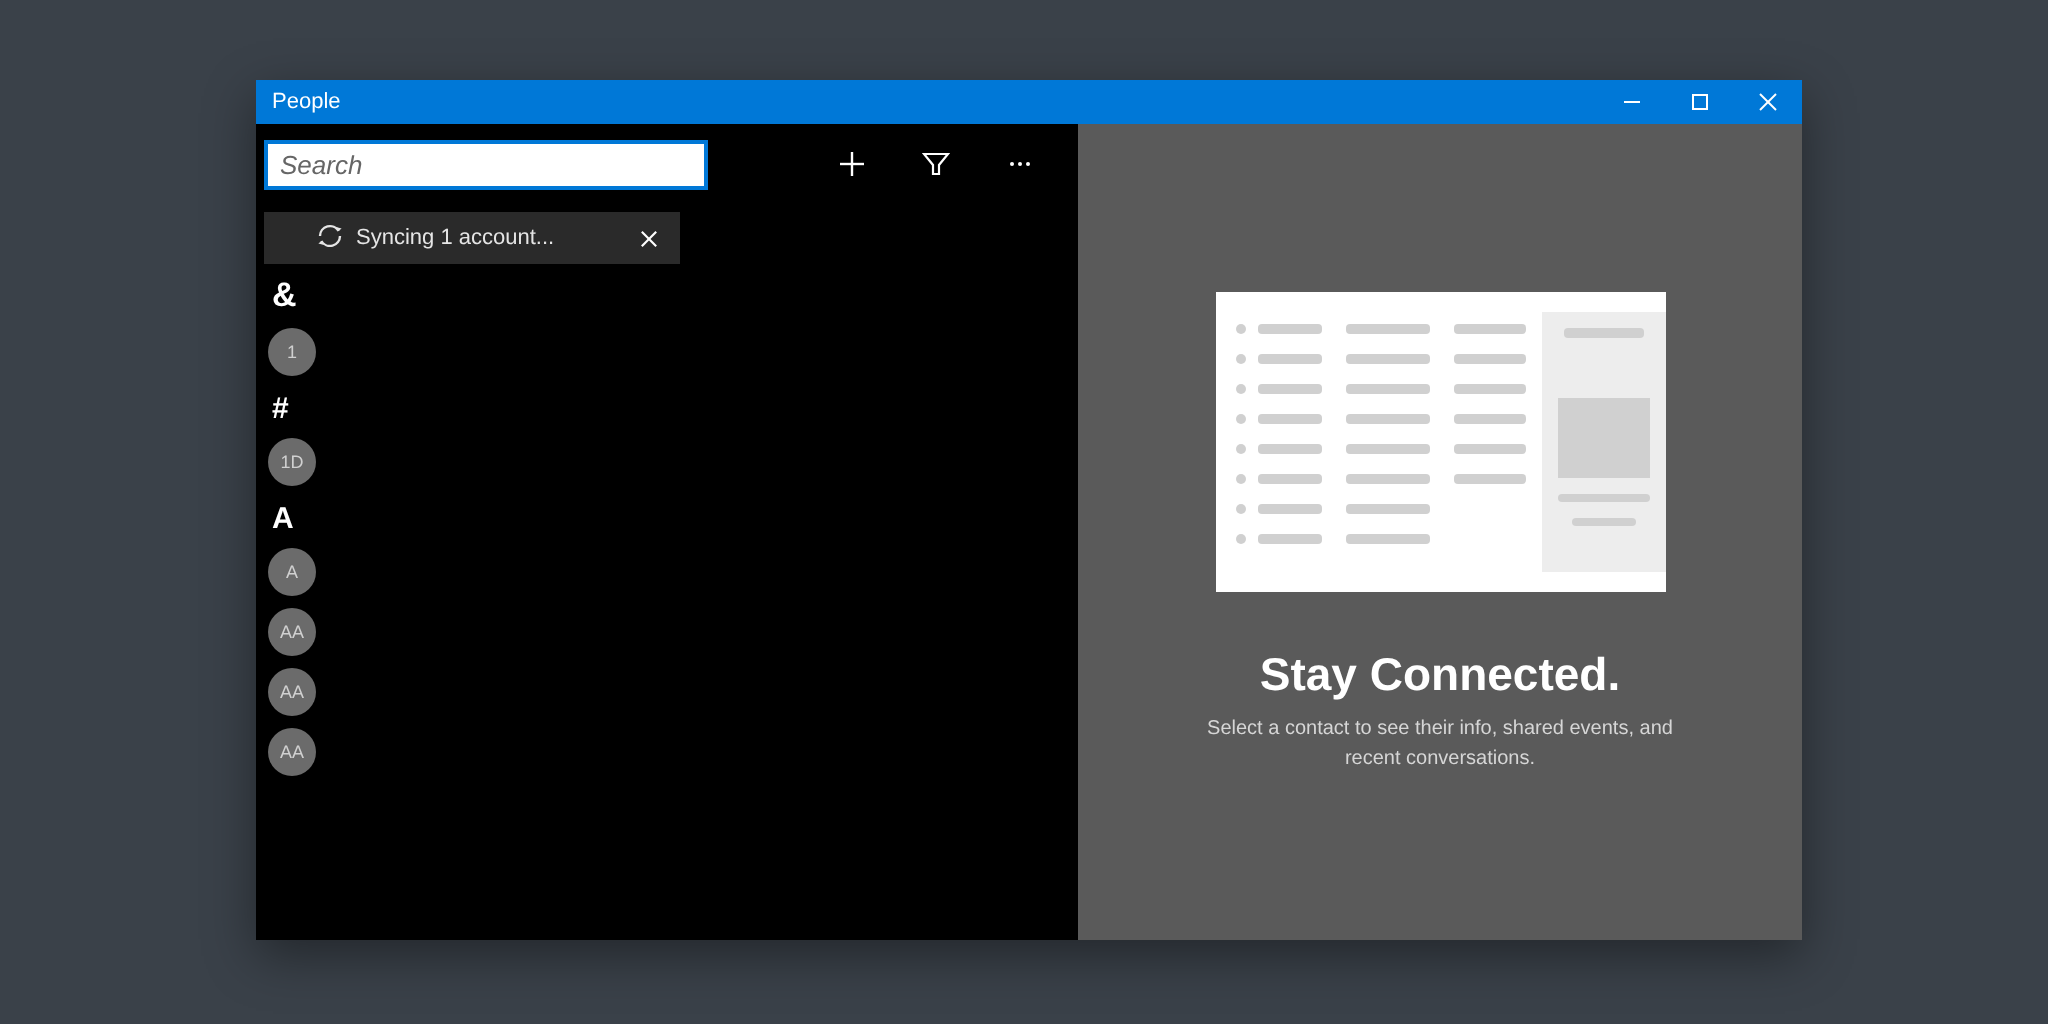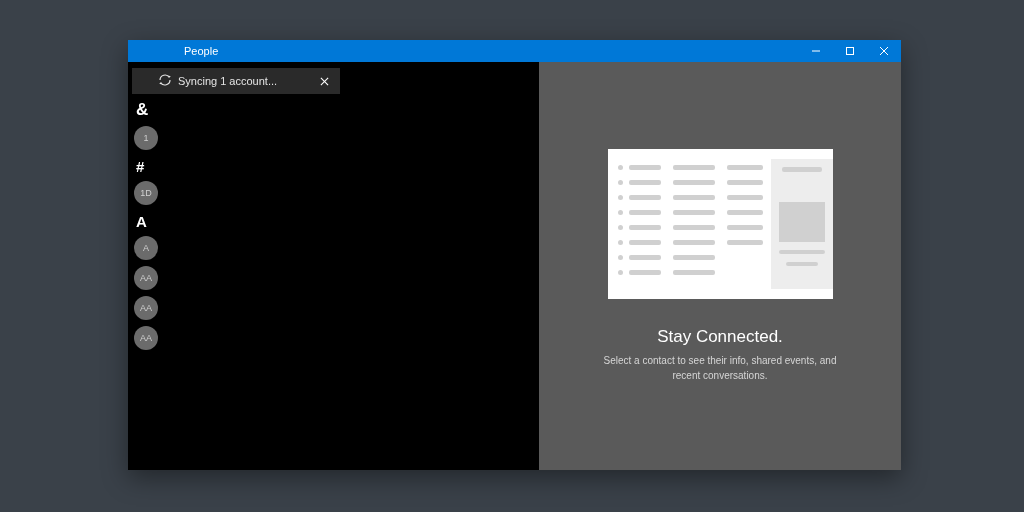--- a/index.html
+++ b/index.html
@@ -24,21 +24,21 @@
     flex-direction: column;
     box-shadow: 0 8px 24px rgba(0,0,0,.4);
   }
   .titlebar {
     height: 22px;
     background: #0078d7;
     display: flex;
     align-items: center;
     padding-left: 8px;
   }
-  .titlebar-title { font-size: 11px; color: #fff; line-height: 22px; margin-left: 48px; }
+  .titlebar-title { font-size: 11px; color: #fff; line-height: 22px; }
   .titlebar-spacer { flex: 1; }
   .titlebar-btn {
     width: 34px; height: 22px;
     display: flex; align-items: center; justify-content: center;
     color: #fff;
   }
   .titlebar-btn svg { width: 10px; height: 10px; display: block; }
   .content { flex: 1; display: flex; min-height: 0; }
   .left-pane {
     width: 411px;
@@ -142,21 +142,21 @@
   .illus-line-short { width:32px; height:5px; background:#d0d0d0; border-radius:2px; }
   .illus-line-long { width:42px; height:5px; background:#d0d0d0; border-radius:2px; }
   .illus-line-med { width:36px; height:5px; background:#d0d0d0; border-radius:2px; }
   .illus-card {
     width: 64px; background:#ededed; margin-left:auto;
     display:flex; flex-direction:column; align-items:center; padding:8px 6px; gap:8px;
   }
   .illus-card-top { width:40px; height:5px; background:#d0d0d0; border-radius:2px; }
   .illus-card-img { width:46px; height:40px; background:#d0d0d0; }
   .illus-card-line { width:46px; height:4px; background:#d0d0d0; border-radius:2px; }
-  .stay-title { margin-top: 28px; font-size: 17px; font-weight: 400; text-align:center; }
+  .stay-title { margin-top: 28px; font-size: 23px; font-weight: 700; text-align:center; }
   .stay-sub { margin-top: 6px; font-size: 10px; color: #d6d6d6; text-align: center; line-height: 1.5; max-width: 260px; }
 </style>
 </head>
 <body>
 
 <div class="window">
 
   <div class="titlebar">
     <span class="titlebar-title">People</span>
     <span class="titlebar-spacer"></span>
@@ -174,20 +174,42 @@
       <svg viewBox="0 0 10 10">
           <line x1="1" y1="1" x2="9" y2="9" stroke="#fff" stroke-width="1"></line>
           <line x1="9" y1="1" x2="1" y2="9" stroke="#fff" stroke-width="1"></line>
         </svg>
     </div>
   </div>
 
   <div class="content">
     <div class="left-pane">
 
+      <div class="toolbar">
+        <div class="search">Search</div>
+        <span class="toolbar-spacer"></span>
+        <div class="tool-btn">
+          <svg viewBox="0 0 14 14">
+              <line x1="7" y1="1" x2="7" y2="13" stroke="#fff" stroke-width="1.2"></line>
+              <line x1="1" y1="7" x2="13" y2="7" stroke="#fff" stroke-width="1.2"></line>
+            </svg>
+        </div>
+        <div class="tool-btn">
+          <svg viewBox="0 0 14 14">
+              <polygon points="1,2 13,2 8.5,7.5 8.5,12 5.5,12 5.5,7.5" fill="none" stroke="#fff" stroke-width="1.1"></polygon>
+            </svg>
+        </div>
+        <div class="tool-btn">
+          <svg viewBox="0 0 14 14">
+              <circle cx="3" cy="7" r="1" fill="#fff"></circle>
+              <circle cx="7" cy="7" r="1" fill="#fff"></circle>
+              <circle cx="11" cy="7" r="1" fill="#fff"></circle>
+            </svg>
+        </div>
+      </div>
 
       <div class="sync-banner">
         <svg class="sync-icon" viewBox="0 0 14 14">
           <path d="M2 7 A5 5 0 0 1 11.3 4.5" fill="none" stroke="#e5e5e5" stroke-width="1.2"></path>
           <path d="M12 7 A5 5 0 0 1 2.7 9.5" fill="none" stroke="#e5e5e5" stroke-width="1.2"></path>
           <polygon points="11.3,4.5 10,2.5 12.8,3.2" fill="#e5e5e5"></polygon>
           <polygon points="2.7,9.5 4,11.5 1.2,10.8" fill="#e5e5e5"></polygon>
         </svg>
         <span class="sync-text">Syncing 1 account...</span>
         <div class="sync-close">

